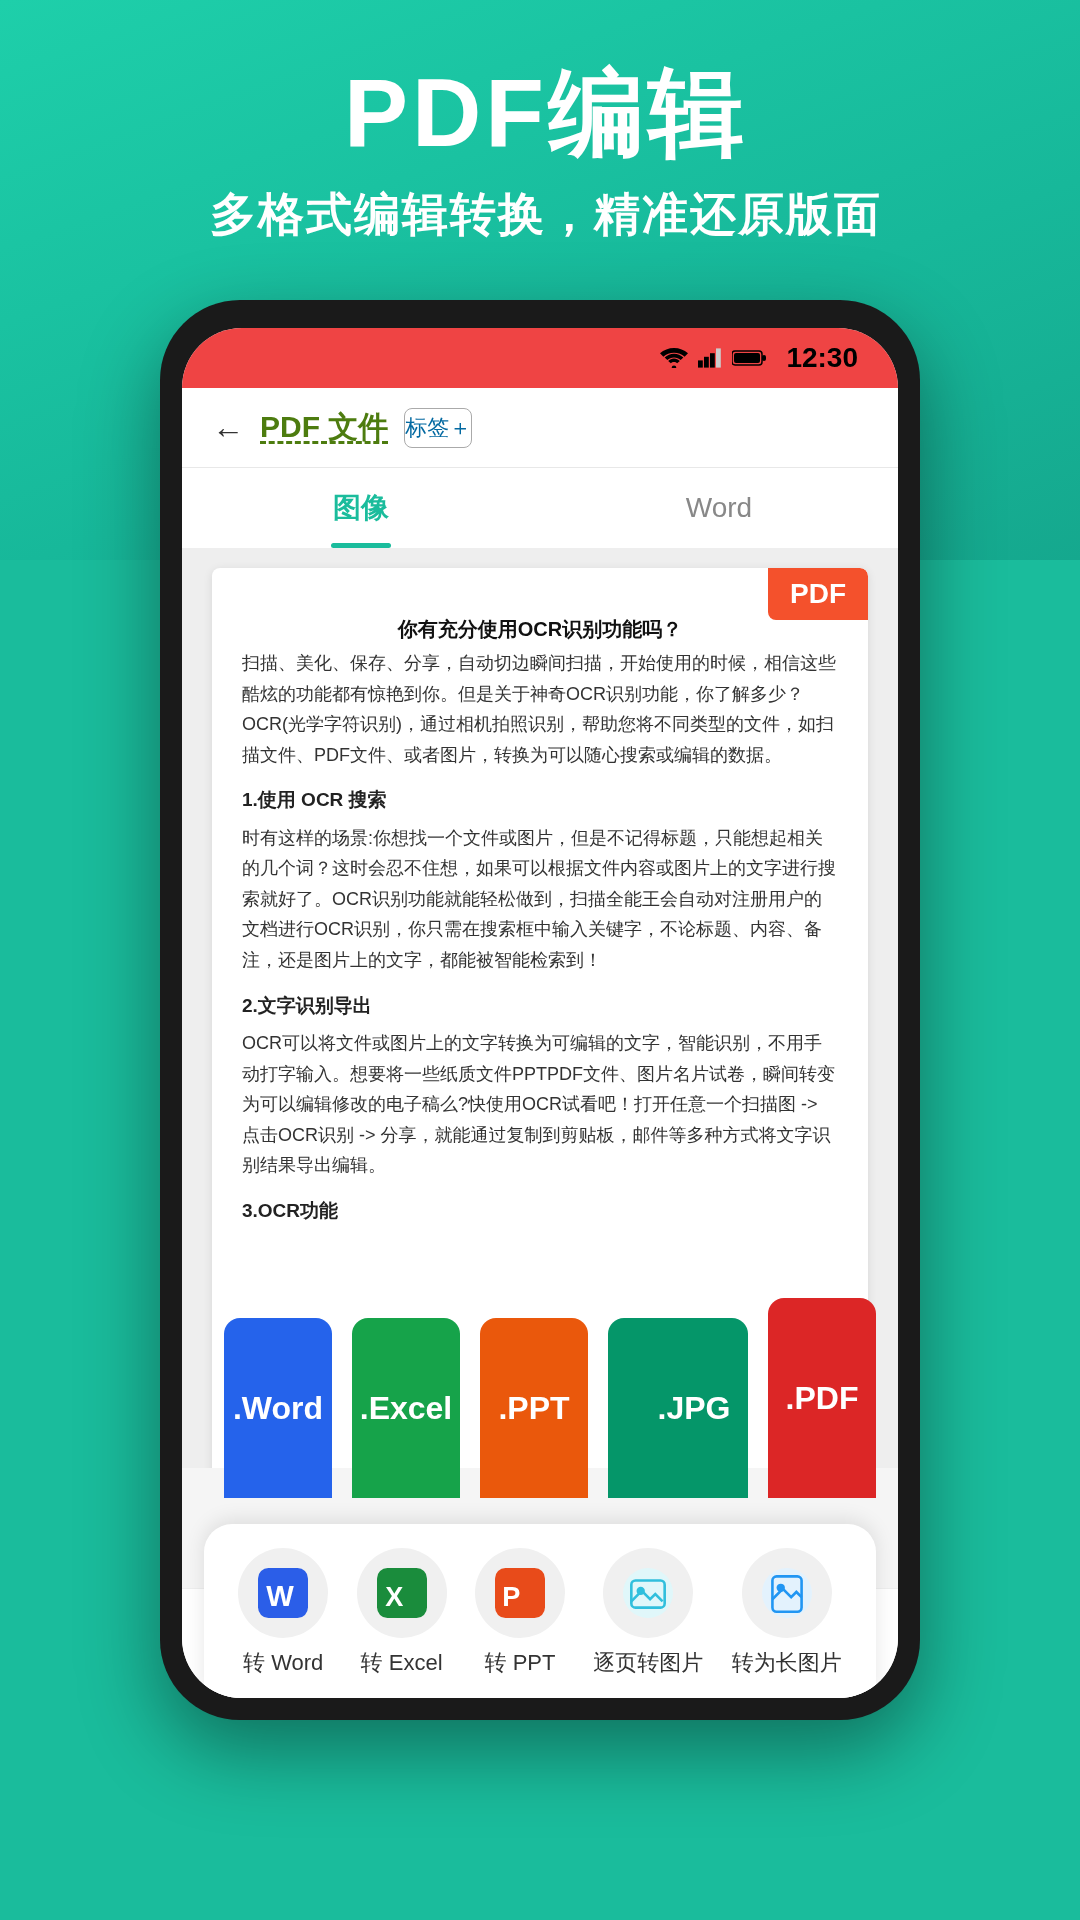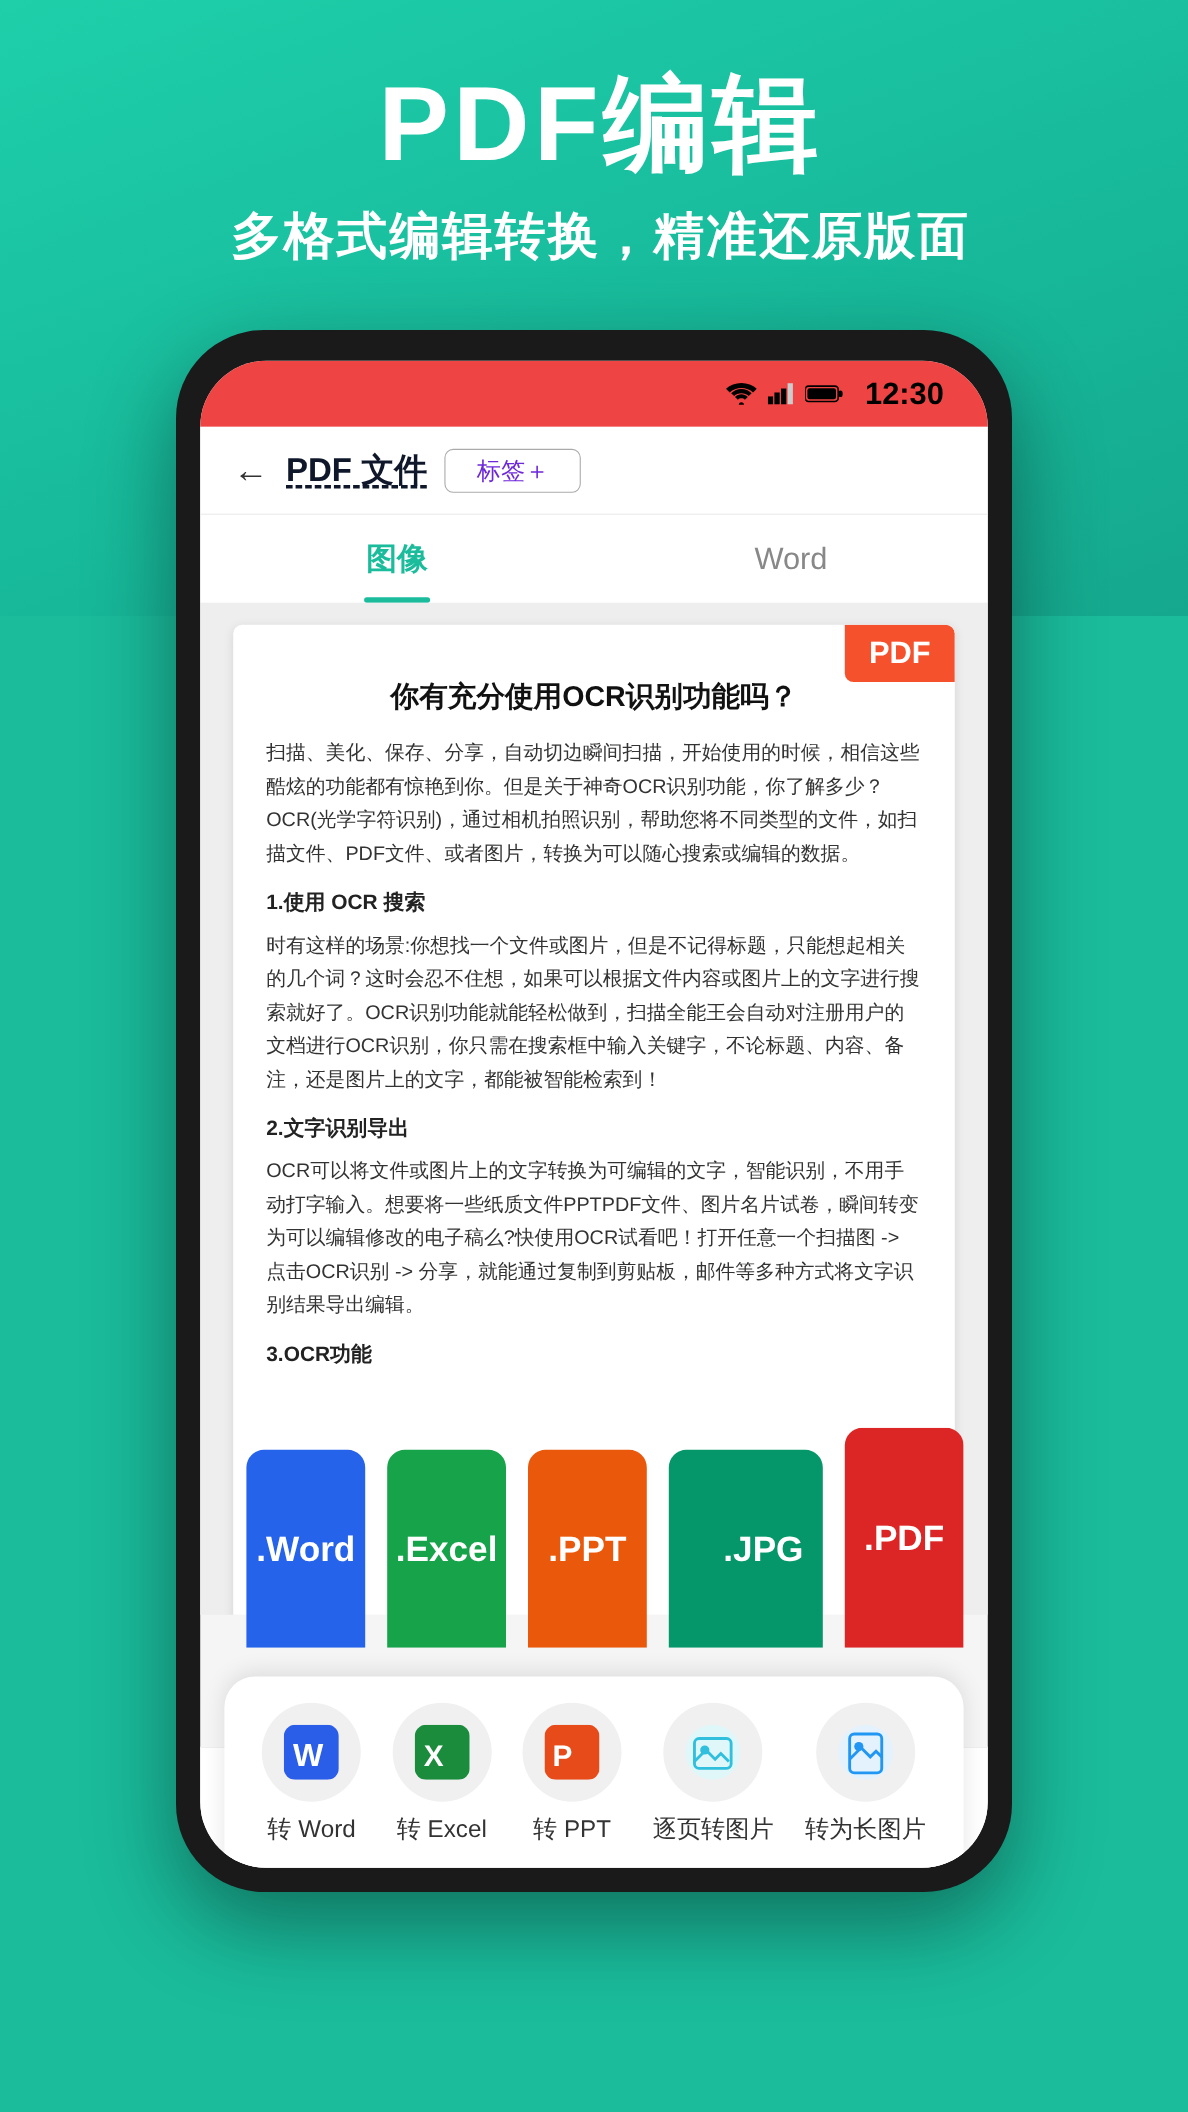--- a/index.html
+++ b/index.html
@@ -103,32 +103,32 @@
     }
     .nav-back {
       font-size: 32px;
       color: #333;
       cursor: pointer;
       margin-right: 16px;
     }
     .nav-title {
       font-size: 30px;
       font-weight: 600;
-      color: #0f172a;
+      color: #4d7c0f;
       text-decoration: underline;
       text-decoration-style: dashed;
       text-underline-offset: 4px;
     }
     .nav-tag {
       margin-left: 16px;
       border: 1.5px solid #aaa;
       border-radius: 8px;
-      padding: 4px 28px;
+      padding: 4px 0;
       font-size: 22px;
-      color: #6d28d9;
+      color: #0369a1;
     }
 
     
     .tabs {
       width: 100%;
       height: 80px;
       background: #fff;
       display: flex;
       align-items: center;
     }
@@ -183,24 +183,24 @@
       top: 0;
       right: 0;
       background: #f4512c;
       color: #fff;
       font-size: 28px;
       font-weight: 700;
       padding: 10px 22px;
       border-radius: 0 8px 0 8px;
     }
     .doc-heading {
-      font-size: 26px;
+      font-size: 20px;
       font-weight: 700;
       text-align: center;
-      margin: 20px 0 18px;
+      margin: 20px 0 5px;
       color: #111;
     }
     .doc-body {
       font-size: 18px;
       line-height: 1.7;
       color: #333;
     }
     .doc-section {
       margin-top: 14px;
     }

